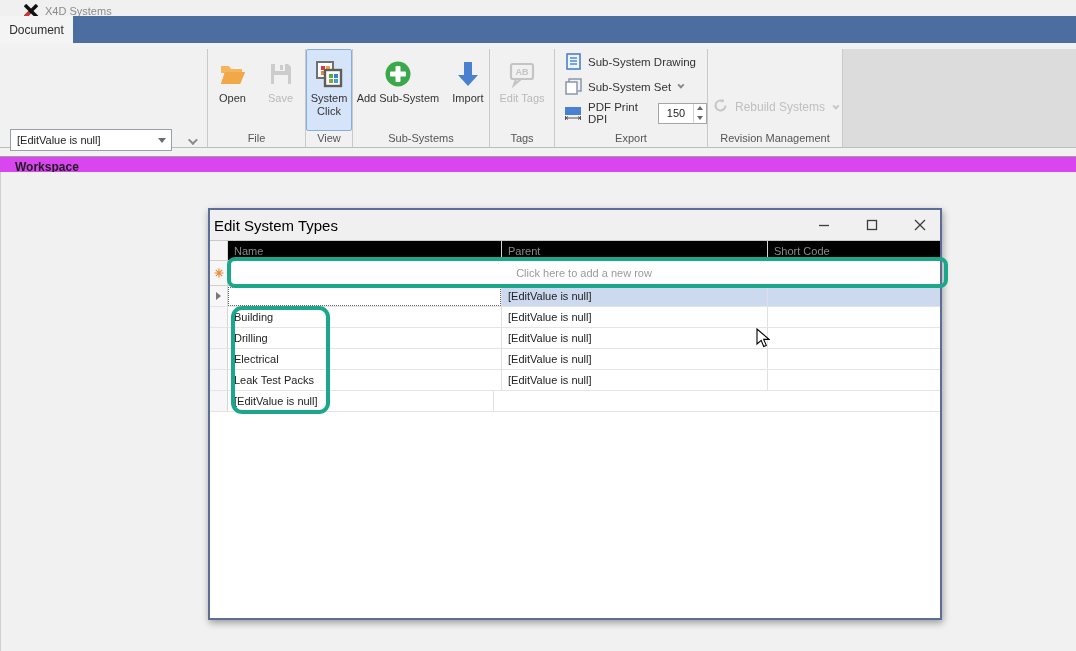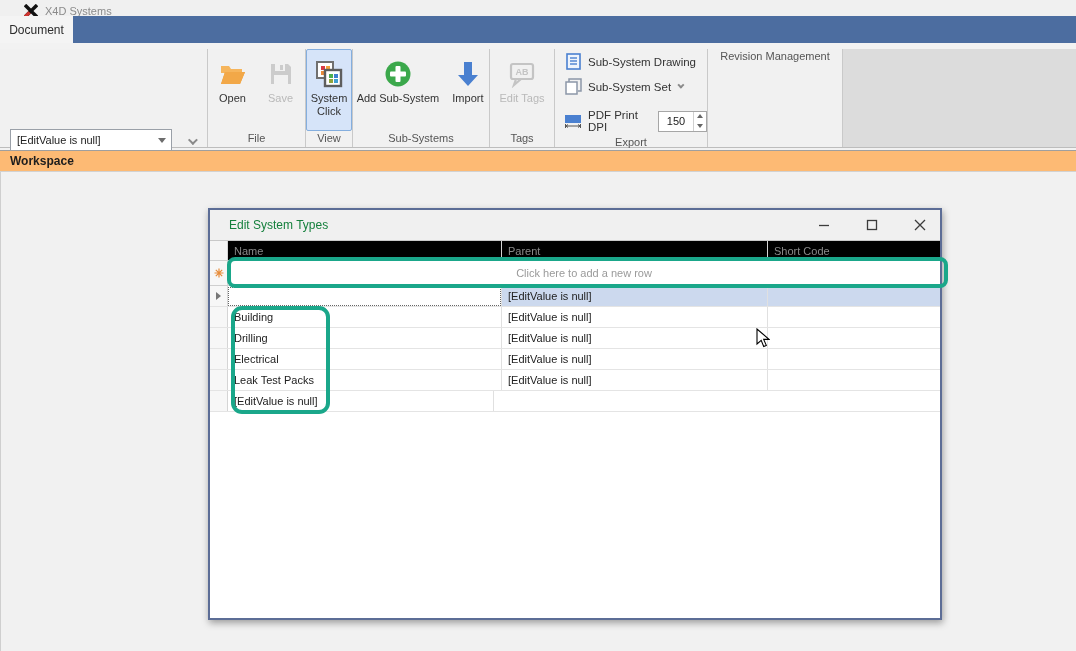--- a/index.html
+++ b/index.html
@@ -60,32 +60,32 @@
   .spin input { flex:1; border:0; outline:0; width:34px; text-align:center; font-size:11px;
                 font-family:"Liberation Sans","DejaVu Sans",sans-serif; color:#222; }
   .spin .arrows { width:13px; border-left:1px solid #d0d0d0; display:flex; flex-direction:column; }
   .spin .arrows div { flex:1; display:flex; align-items:center; justify-content:center; }
   .tri-up-s { width:0; height:0; border-left:3px solid transparent; border-right:3px solid transparent; border-bottom:4px solid #666; }
   .tri-dn-s { width:0; height:0; border-left:3px solid transparent; border-right:3px solid transparent; border-top:4px solid #666; }
 
   .rev-row { display:flex; align-items:center; gap:7px; margin:34px auto 0 auto; color:#bfbfbf; font-size:12px; }
 
   
-  .ws-header { position:absolute; left:0; top:150px; width:1076px; height:22px; background:#fdba74;
+  .ws-header { position:absolute; left:0; top:156px; width:1076px; height:22px; background:#d946ef;
                border-top:1px solid #9f9f9f; border-bottom:1px solid #d2d2d2;
-               display:flex; align-items:center; padding-left:10px;
+               display:flex; align-items:center; padding-left:15px;
                font-weight:bold; font-size:12px; color:#1d1d1d; }
   .ws-body { position:absolute; left:0; top:172px; width:1076px; height:479px; background:#f1f1f1;
              border-left:1px solid #cfcfcf; }
 
   
   .dialog { position:absolute; left:208px; top:208px; width:734px; height:412px; background:#fff;
             border:2px solid #5c6d96; box-shadow:1px 3px 7px rgba(0,0,0,0.35); z-index:10; }
   .dlg-title { height:30px; background:#f0f0f0; display:flex; align-items:center; }
-  .dlg-title .t { padding-left:19px; font-size:12px; color:#15803d; flex:1; }
+  .dlg-title .t { padding-left:4px; font-size:15px; color:#000000; flex:1; }
   .winbtn { width:15px; height:15px; display:flex; align-items:center; justify-content:center; }
   .wb-min { margin-right:33px; }
   .wb-max { margin-right:33px; }
   .wb-close { margin-right:13px; }
 
   
   .grid { position:absolute; left:0; top:30px; right:0; bottom:0; background:#fff; border-top:1px solid #c9c9c9; }
   .g-hdr { display:flex; height:20px; border-bottom:1px solid #d0d0d0; background:#000000; }
   .g-hdr .h-ind { width:18px; background:#f5f5f5; border-right:1px solid #d5d5d5; }
   .g-hdr .h-cell { padding-left:6px; display:flex; align-items:center; color:#8a8a8a;
@@ -258,21 +258,21 @@
         <div class="smallrow">
           <span class="sic">
             <svg width="17" height="17" viewBox="0 0 17 17">
               <rect x="1" y="4" width="11" height="12" fill="#ffffff" stroke="#8c97a8" stroke-width="1.5"></rect>
               <path d="M4 4 V1 h12 v12 h-3" fill="none" stroke="#8c97a8" stroke-width="1.5"></path>
             </svg>
           </span>
           <span>Sub-System Set</span>
           <span class="chev" style="width:5px;height:5px;"></span>
         </div>
-        <div class="smallrow" style="height:28px;margin-top:8px;">
+        <div class="smallrow" style="height:28px;">
           <span class="sic">
             <svg width="18" height="16" viewBox="0 0 18 16">
               <rect x="1" y="2" width="16" height="8" fill="#4a80d0"></rect>
               <line x1="1.5" y1="11" x2="1.5" y2="15" stroke="#555" stroke-width="1"></line>
               <line x1="16.5" y1="11" x2="16.5" y2="15" stroke="#555" stroke-width="1"></line>
               <path d="M2 13 h14 M4 11.5 l-2 1.5 l2 1.5 M14 11.5 l2 1.5 l-2 1.5" fill="none" stroke="#555" stroke-width="1"></path>
             </svg>
           </span>
           <span>PDF Print DPI</span>
           <span class="spin">
@@ -285,20 +285,32 @@
                   <span class="tri-dn-s"></span>
                 </div>
             </span>
           </span>
         </div>
       </div>
       <div class="rg-label">Export</div>
     </div>
 
     <div class="rgroup g-rev">
+      <div class="rg-content" style="justify-content:center;">
+        <div class="rev-row">
+          <span>
+            <svg width="15" height="15" viewBox="0 0 15 15">
+              <path d="M12.5 7.5 a5 5 0 1 1 -2 -4" fill="none" stroke="#c6c6c6" stroke-width="2"></path>
+              <path d="M10 0.5 l1 3.2 l-3.3 0.6 z" fill="#c6c6c6"></path>
+            </svg>
+          </span>
+          <span>Rebuild Systems</span>
+          <span class="chev" style="border-color:#c6c6c6; width:5px; height:5px;"></span>
+        </div>
+      </div>
       <div class="rg-label">Revision Management</div>
     </div>
 
     <div class="r-fill"></div>
   </div>
 
   <div class="ws-header">
     <span>Workspace</span>
   </div>
   <div class="ws-body"></div>

